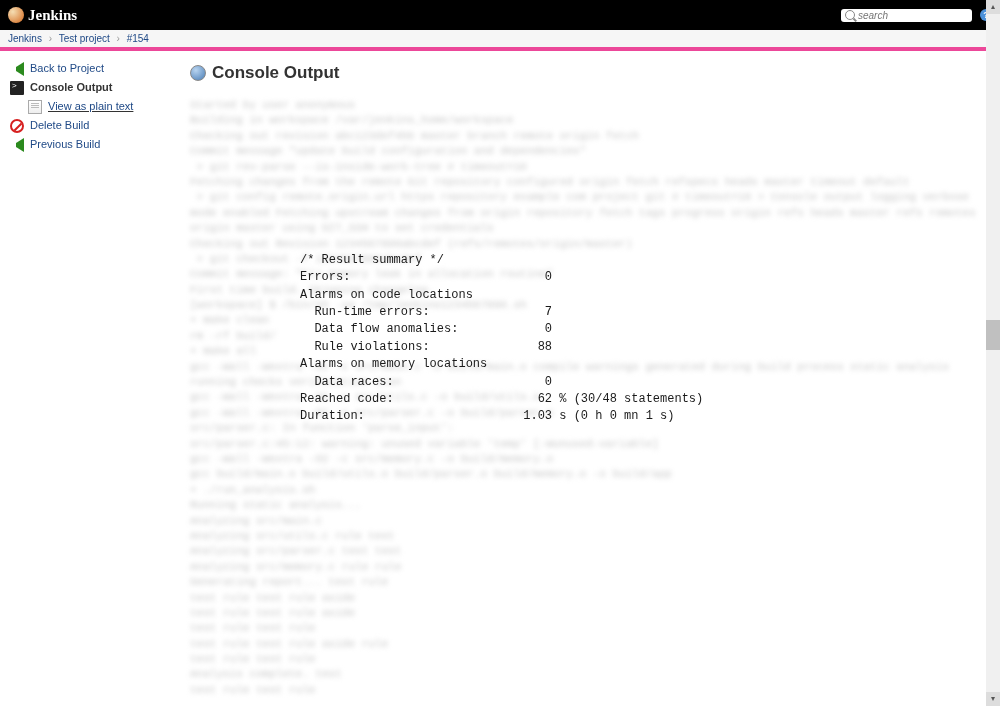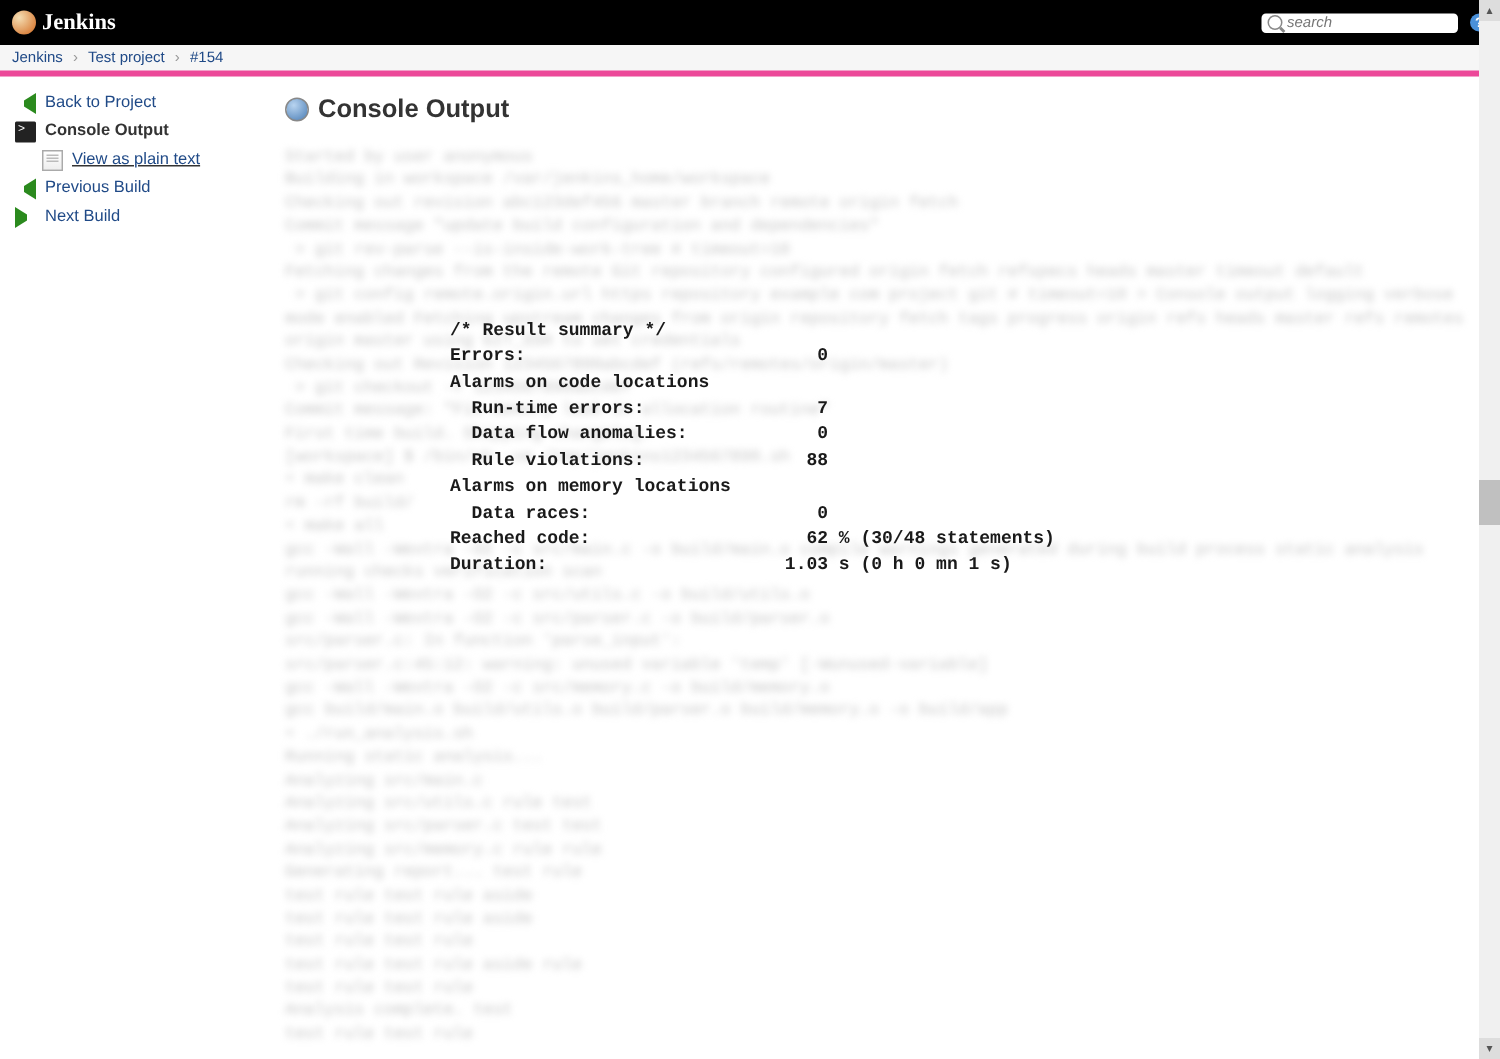--- a/index.html
+++ b/index.html
@@ -34,21 +34,21 @@
 .icon-edit { width: 12px; height: 13px; border: 1px solid #aaa; background: #fff; position: relative; }
 .icon-edit::after { content: ''; position: absolute; width: 2px; height: 10px; background: linear-gradient(#f4c430, #d4a020); right: -2px; top: -2px; transform: rotate(30deg); }
 .icon-delete { width: 12px; height: 12px; border: 2px solid #d62020; border-radius: 50%; position: relative; }
 .icon-delete::after { content: ''; position: absolute; width: 10px; height: 2px; background: #d62020; top: 5px; left: 1px; transform: rotate(-45deg); }
 .content { flex: 1; padding: 12px 20px; }
 .page-title { display: flex; align-items: center; margin-bottom: 15px; }
 .title-icon { width: 16px; height: 16px; border-radius: 50%; background: radial-gradient(circle at 35% 30%, #b8d4f0, #4a7db5); margin-right: 6px; border: 1px solid #888; }
 .page-title h1 { font-size: 17px; font-weight: bold; }
 .console-out { font-family: 'Courier New', monospace; font-size: 12px; line-height: 1.45; white-space: pre; color: #1a1a1a; position: relative; }
 .blur-bg { position: absolute; top: 0; left: 0; right: 0; font-family: 'Courier New', monospace; font-size: 11px; line-height: 1.4; color: #c8c8c8; filter: blur(2.5px); user-select: none; z-index: 0; white-space: pre-wrap; overflow: hidden; }
-.sharp { position: relative; z-index: 1; margin-left: 110px; margin-top: 79px; font-weight: bold; }
+.sharp { position: relative; z-index: 1; margin-left: 110px; margin-top: 119px; }
 .page-scroll { position: fixed; right: 0; top: 0; bottom: 0; width: 14px; background: #f0f0f0; }
 .scroll-arrow { height: 14px; background: #ddd; text-align: center; font-size: 8px; color: #555; line-height: 14px; }
 .scroll-thumb { position: absolute; top: 320px; width: 14px; height: 30px; background: #c0c0c0; }
 </style>
 </head>
 <body>
 
 <div class="topbar">
   <div class="logo-wrap">
     <div class="logo-icon"></div>
@@ -77,26 +77,26 @@
     </div>
     <div class="sidebar-item current">
       <div class="icon icon-terminal"></div>
       <span class="label">Console Output</span>
     </div>
     <div class="sidebar-item sub">
       <div class="icon icon-doc"></div>
       <span class="label">View as plain text</span>
     </div>
     <div class="sidebar-item">
+      <div class="icon icon-delete"></div>
+      <span class="label">Delete Build</span>
+    </div>
+    <div class="sidebar-item">
       <div class="icon icon-arrow-left"></div>
       <span class="label">Previous Build</span>
-    </div>
-    <div class="sidebar-item">
-      <div class="icon icon-arrow-right"></div>
-      <span class="label">Next Build</span>
     </div>
   </div>
 
   <div class="content">
     <div class="page-title">
       <div class="title-icon"></div>
       <h1>Console Output</h1>
     </div>
     <div class="console-out">
 <div class="blur-bg">Started by user anonymous

